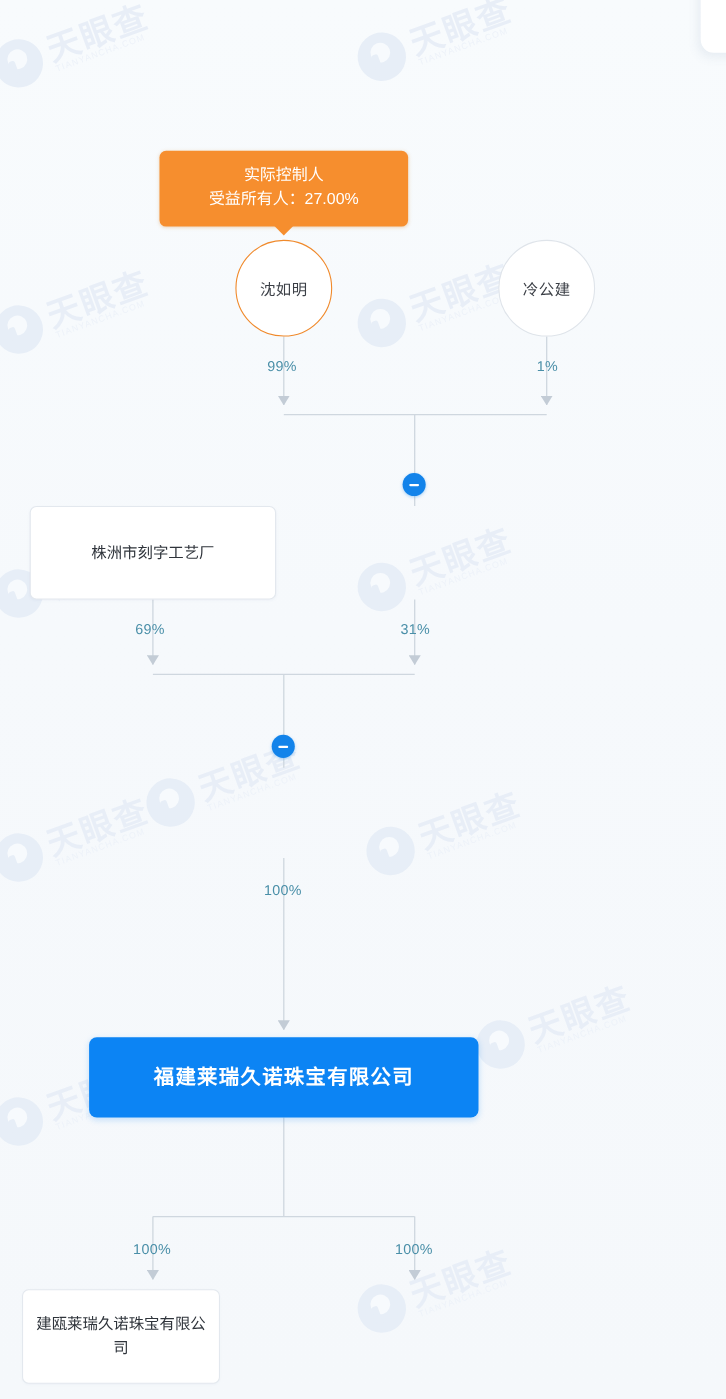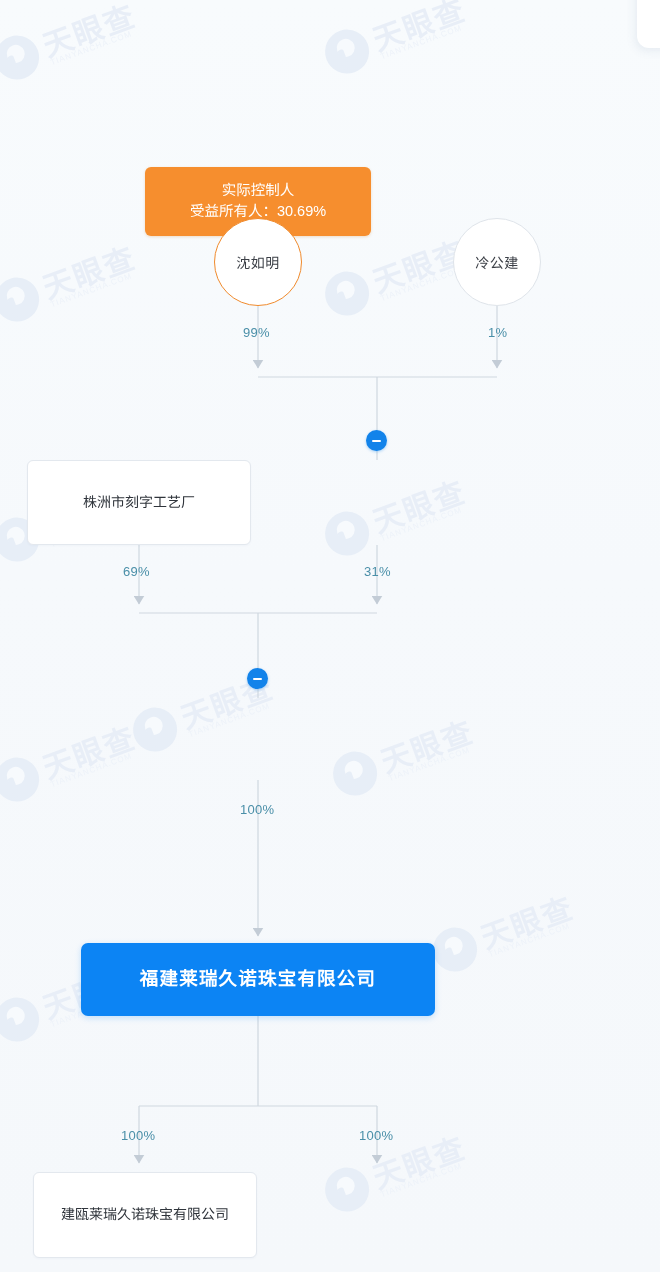--- a/index.html
+++ b/index.html
@@ -283,24 +283,24 @@
 
       <path d="M258,1016 L258,1106"></path>
 
       <path d="M139,1106 L377,1106"></path>
 
       <path d="M139,1106 L139,1163" marker-end="url(#ar)"></path>
       <path d="M377,1106 L377,1163" marker-end="url(#ar)"></path>
     </g>
   </svg>
 
-  <div class="node" style="left:145px; top:167px; width:226px;">
+  <div class="node" style="left:145px; top:137px; width:226px;">
     <div class="badge">
       <span class="l1">实际控制人</span>
-      <span class="l2">受益所有人：30.69%</span>
+      <span class="l2">受益所有人：27.00%</span>
     </div>
     <span class="badge-tip"></span>
   </div>
 
   <div class="node" style="left:214px; top:218px;">
     <div class="person accent">
       <span>沈如明</span>
     </div>
   </div>
 
@@ -336,20 +336,20 @@
 
   <div class="node" style="left:81px; top:943px; width:354px; height:73px;">
     <div class="card primary" style="width:100%; height:100%;">
       <span>福建莱瑞久诺珠宝有限公司</span>
     </div>
   </div>
 
   <span class="pct" style="left:121px; top:1128px;">100%</span>
   <span class="pct" style="left:359px; top:1128px;">100%</span>
 
-  <div class="node" style="left:33px; top:1172px; width:224px; height:86px;">
+  <div class="node" style="left:20px; top:1172px; width:180px; height:86px;">
     <div class="card" style="width:100%; height:100%;">
       <span>建瓯莱瑞久诺珠宝有限公司</span>
     </div>
   </div>
 
 
 </div>
 
 </body></html>

